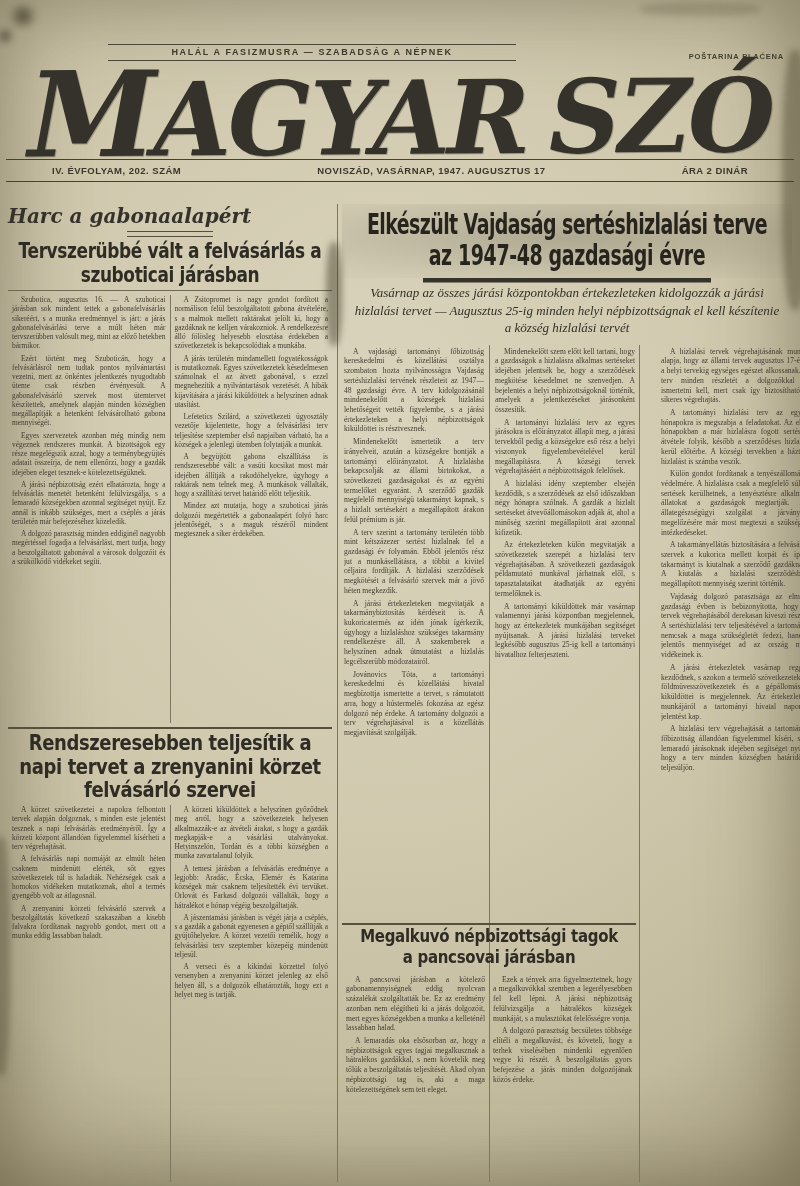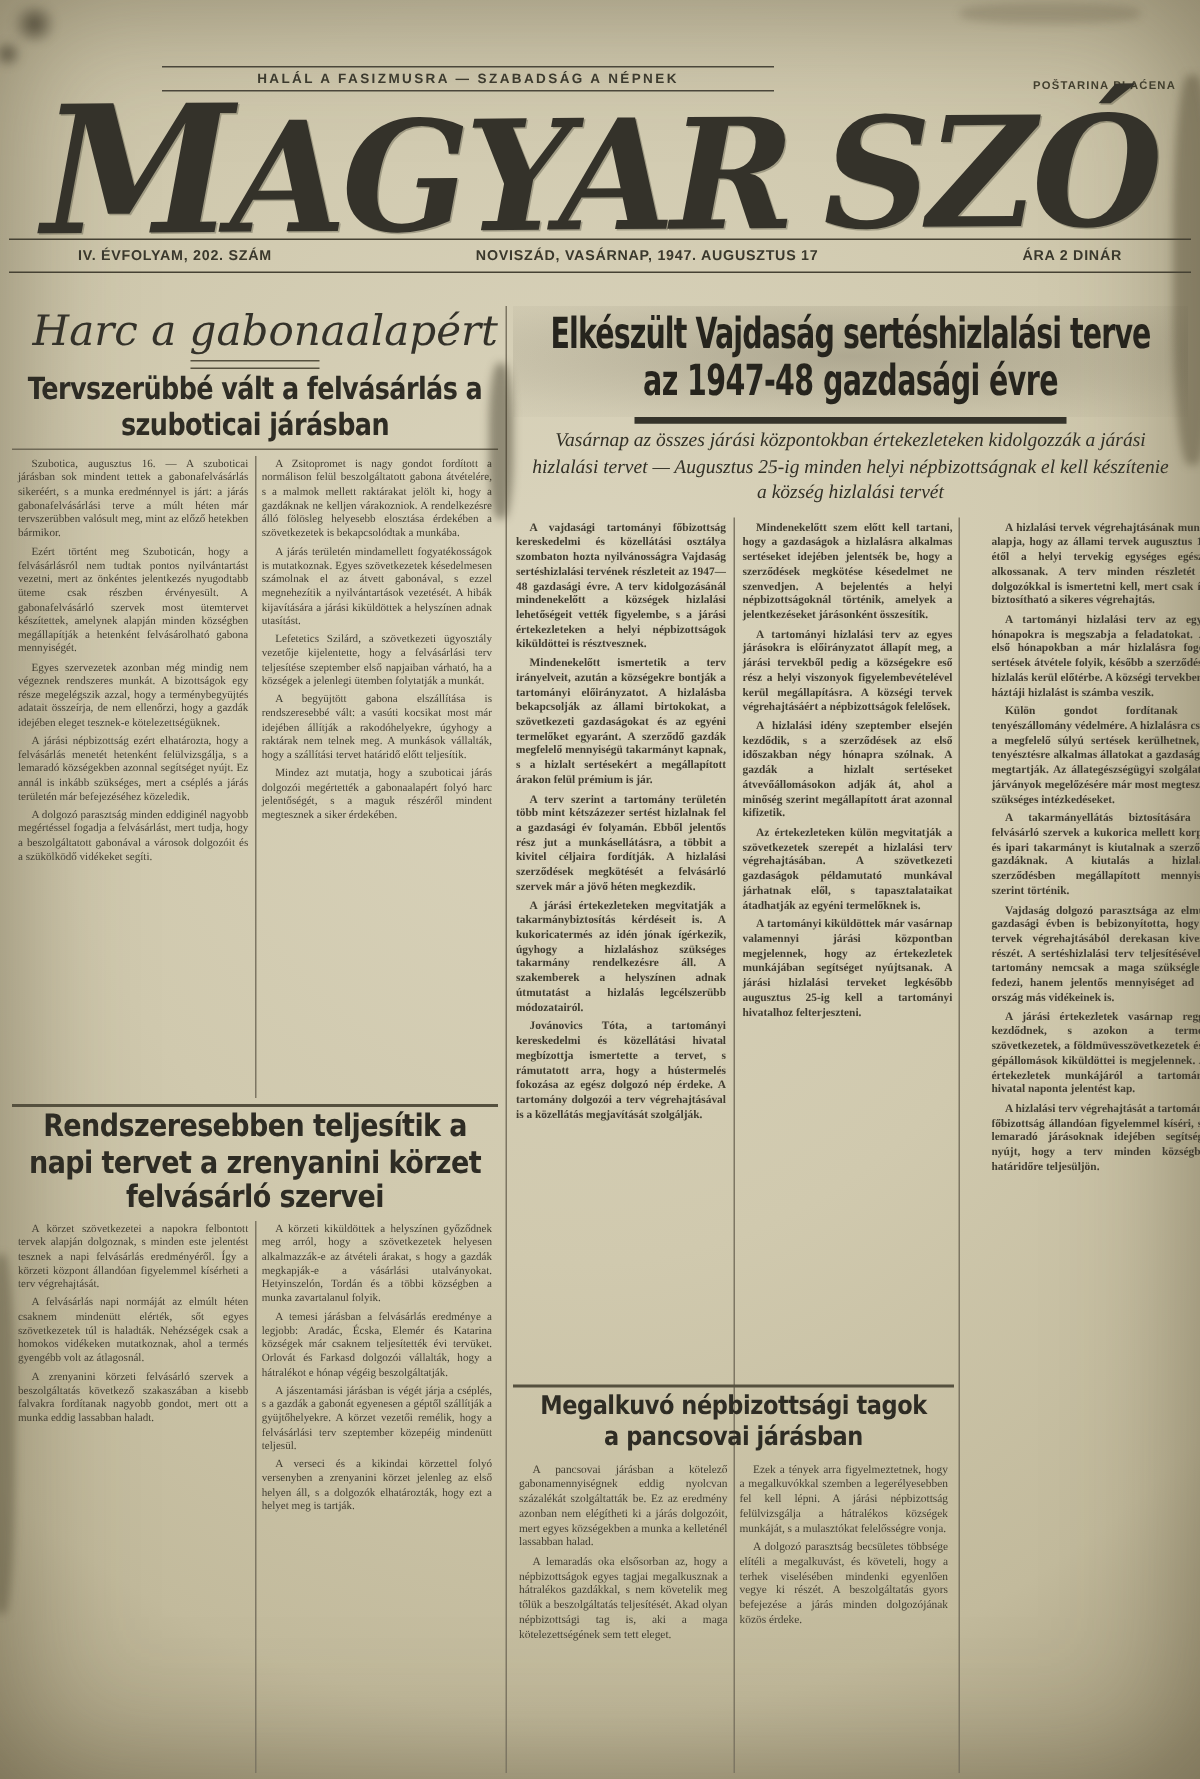--- a/index.html
+++ b/index.html
@@ -50,22 +50,22 @@
   
   .content { position:absolute; top:204px; left:8px; right:8px; bottom:4px; }
 
   
   .left-region {
     position:absolute; left:0; top:0; bottom:0; width:330px;
     border-right:1px solid #7d7663; padding-right:5px;
     display:flex; flex-direction:column; box-sizing:border-box;
   }
   .kicker {
-    text-align:right; font-family:"DejaVu Serif", serif; font-style:italic; font-weight:normal;
-    font-size:28px; color:#34322a; margin:0;
+    text-align:left; font-family:"DejaVu Serif", serif; font-style:italic; font-weight:bold;
+    font-size:20px; color:#34322a; margin:0;
   }
   .kicker-divider { width:86px; height:4px; margin:3px auto 4px; border-top:1px solid #55503e; border-bottom:1px solid #55503e; }
   .headline-a {
     text-align:center; font:bold 17px "DejaVu Sans", sans-serif; letter-spacing:-0.4px;
     line-height:1.18; color:#2e2c24; transform:scaleY(1.2); margin:2px 0 7px;
   }
   .thin-rule { border-top:1px solid #6f6956; margin:0 0 4px; }
   .heavy-rule { border-top:2px solid #55503e; margin:4px 0 3px; }
   .cols { display:flex; overflow:hidden; text-align:justify; }
   .cols-a { height:428px; }
@@ -94,21 +94,21 @@
     border-bottom:3px solid #35332a; padding:0 6px 1px; margin:2px 0 4px;
   }
   .deck {
     text-align:center; font-family:"Liberation Serif", serif; font-style:italic; font-weight:normal;
     font-size:13px; line-height:1.35; color:#323026; margin:6px 8px 8px;
   }
   .main-cols { position:relative; flex:1; }
   .vrule { position:absolute; width:1px; top:0; bottom:0; background:#7d7663; }
   .vrule-1 { left:147px; } .vrule-2 { left:297px; }
   .main-col { position:absolute; overflow:hidden; text-align:justify; font-size:7.6px; line-height:1.28; }
-  .main-col p { margin:0 0 3px; text-indent:9px;font-weight:bold; }
+  .main-col p { margin:0 0 3px; text-indent:9px; }
   #mcol1 { left:2px;  width:140px; top:2px; height:572px; }
   #mcol2 { left:153px; width:140px; top:2px; height:572px; }
   #mcol3 { left:319px; width:147px; top:2px; bottom:0; }
   .pancsova { position:absolute; left:0; width:294px; top:578px; bottom:0; }
   .pancsova-rule { border-top:2px solid #55503e; margin-bottom:4px; }
   .headline-p {
     text-align:center; font:bold 15px "DejaVu Sans", sans-serif; letter-spacing:-0.3px;
     line-height:1.2; color:#2e2c24; transform:scaleY(1.15); margin:2px 14px 6px;
   }
   .cols-p { display:flex; overflow:hidden; text-align:justify; position:absolute; left:0; right:0; top:52px; bottom:0; }

